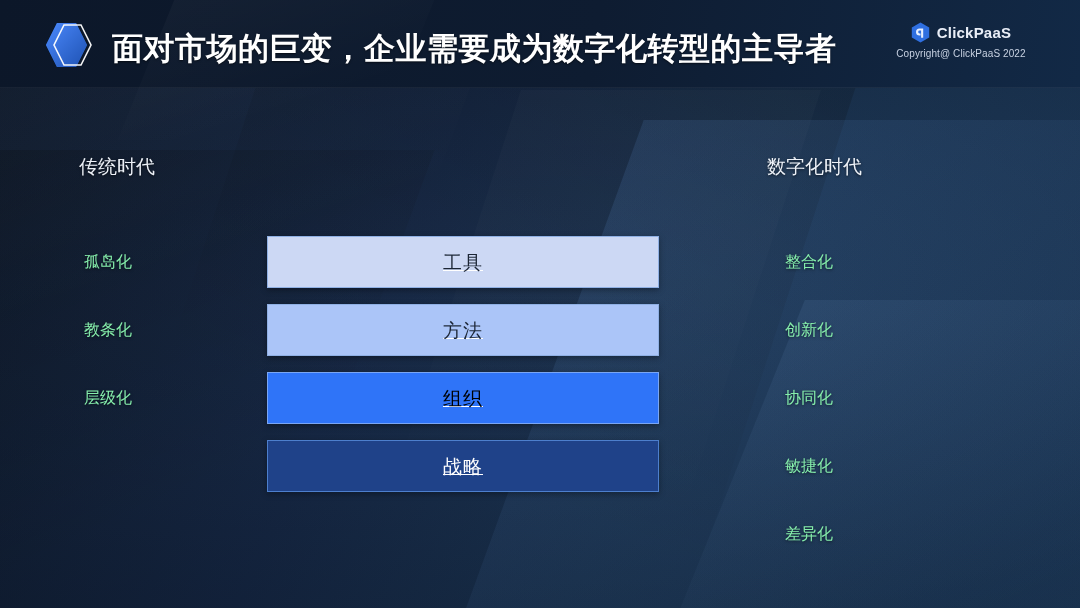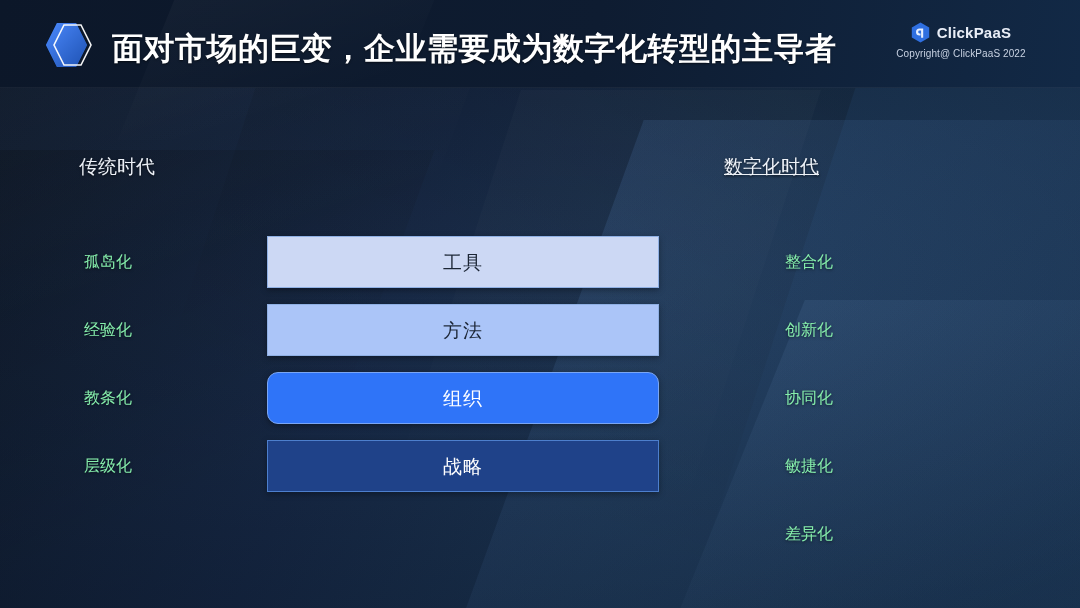--- a/index.html
+++ b/index.html
@@ -157,21 +157,21 @@
   }
 
   .col-head {
     position: absolute;
     font-size: 19px;
     color: #eef2f8;
     text-shadow: 0 1px 3px rgba(0,0,0,0.6);
     white-space: nowrap;
   }
   .col-head.left  { left: 79px;  top: 66px; }
-  .col-head.right { left: 724px; top: 66px; text-decoration: underline; }
+  .col-head.right { left: 767px; top: 66px; }
 
   .side-col {
     position: absolute;
     top: 140px;
     width: 210px;
   }
   .side-col.left  { left: 60px;  }
   .side-col.right { left: 760px; }
 
   .side-item {
@@ -184,20 +184,21 @@
     white-space: nowrap;
   }
   .side-col.left  .side-item { padding-left: 24px; }
   .side-col.right .side-item { padding-left: 25px; }
 
   .bars {
     position: absolute;
     left: 267px;
     top: 140px;
     width: 392px;
+    text-decoration: underline;
   }
   .bar-slot {
     height: 68px;
     display: flex;
     align-items: center;
   }
   .bar {
     width: 100%;
     height: 52px;
     display: flex;
@@ -255,38 +256,37 @@
   </div>
 
   <div class="board">
 
     <div class="col-head left">传统时代</div>
 
     <div class="col-head right">数字化时代</div>
 
     <div class="side-col left">
       <div class="side-item">孤岛化</div>
-      <div class="side-item">经验化</div>
       <div class="side-item">教条化</div>
       <div class="side-item">层级化</div>
     </div>
 
     <div class="bars">
       <div class="bar-slot">
         <div class="bar" style="background: rgb(204, 216, 244); color: rgb(27, 37, 53); border-color: rgb(143, 176, 228);">
           <span class="bar-label">工具</span>
         </div>
       </div>
       <div class="bar-slot">
         <div class="bar" style="background: rgb(171, 197, 248); color: rgb(27, 37, 53); border-color: rgb(143, 176, 228);">
           <span class="bar-label">方法</span>
         </div>
       </div>
       <div class="bar-slot">
-        <div class="bar" style="background: rgb(47, 116, 248); color: #ffffff; border-color: rgb(122, 166, 244); border-radius: 11px;">
+        <div class="bar" style="background: rgb(47, 116, 248); color: #000000; border-color: rgb(122, 166, 244);">
           <span class="bar-label">组织</span>
         </div>
       </div>
       <div class="bar-slot">
         <div class="bar" style="background: rgb(31, 66, 137); color: rgb(255, 255, 255); border-color: rgb(77, 127, 205);">
           <span class="bar-label">战略</span>
         </div>
       </div>
     </div>
 

